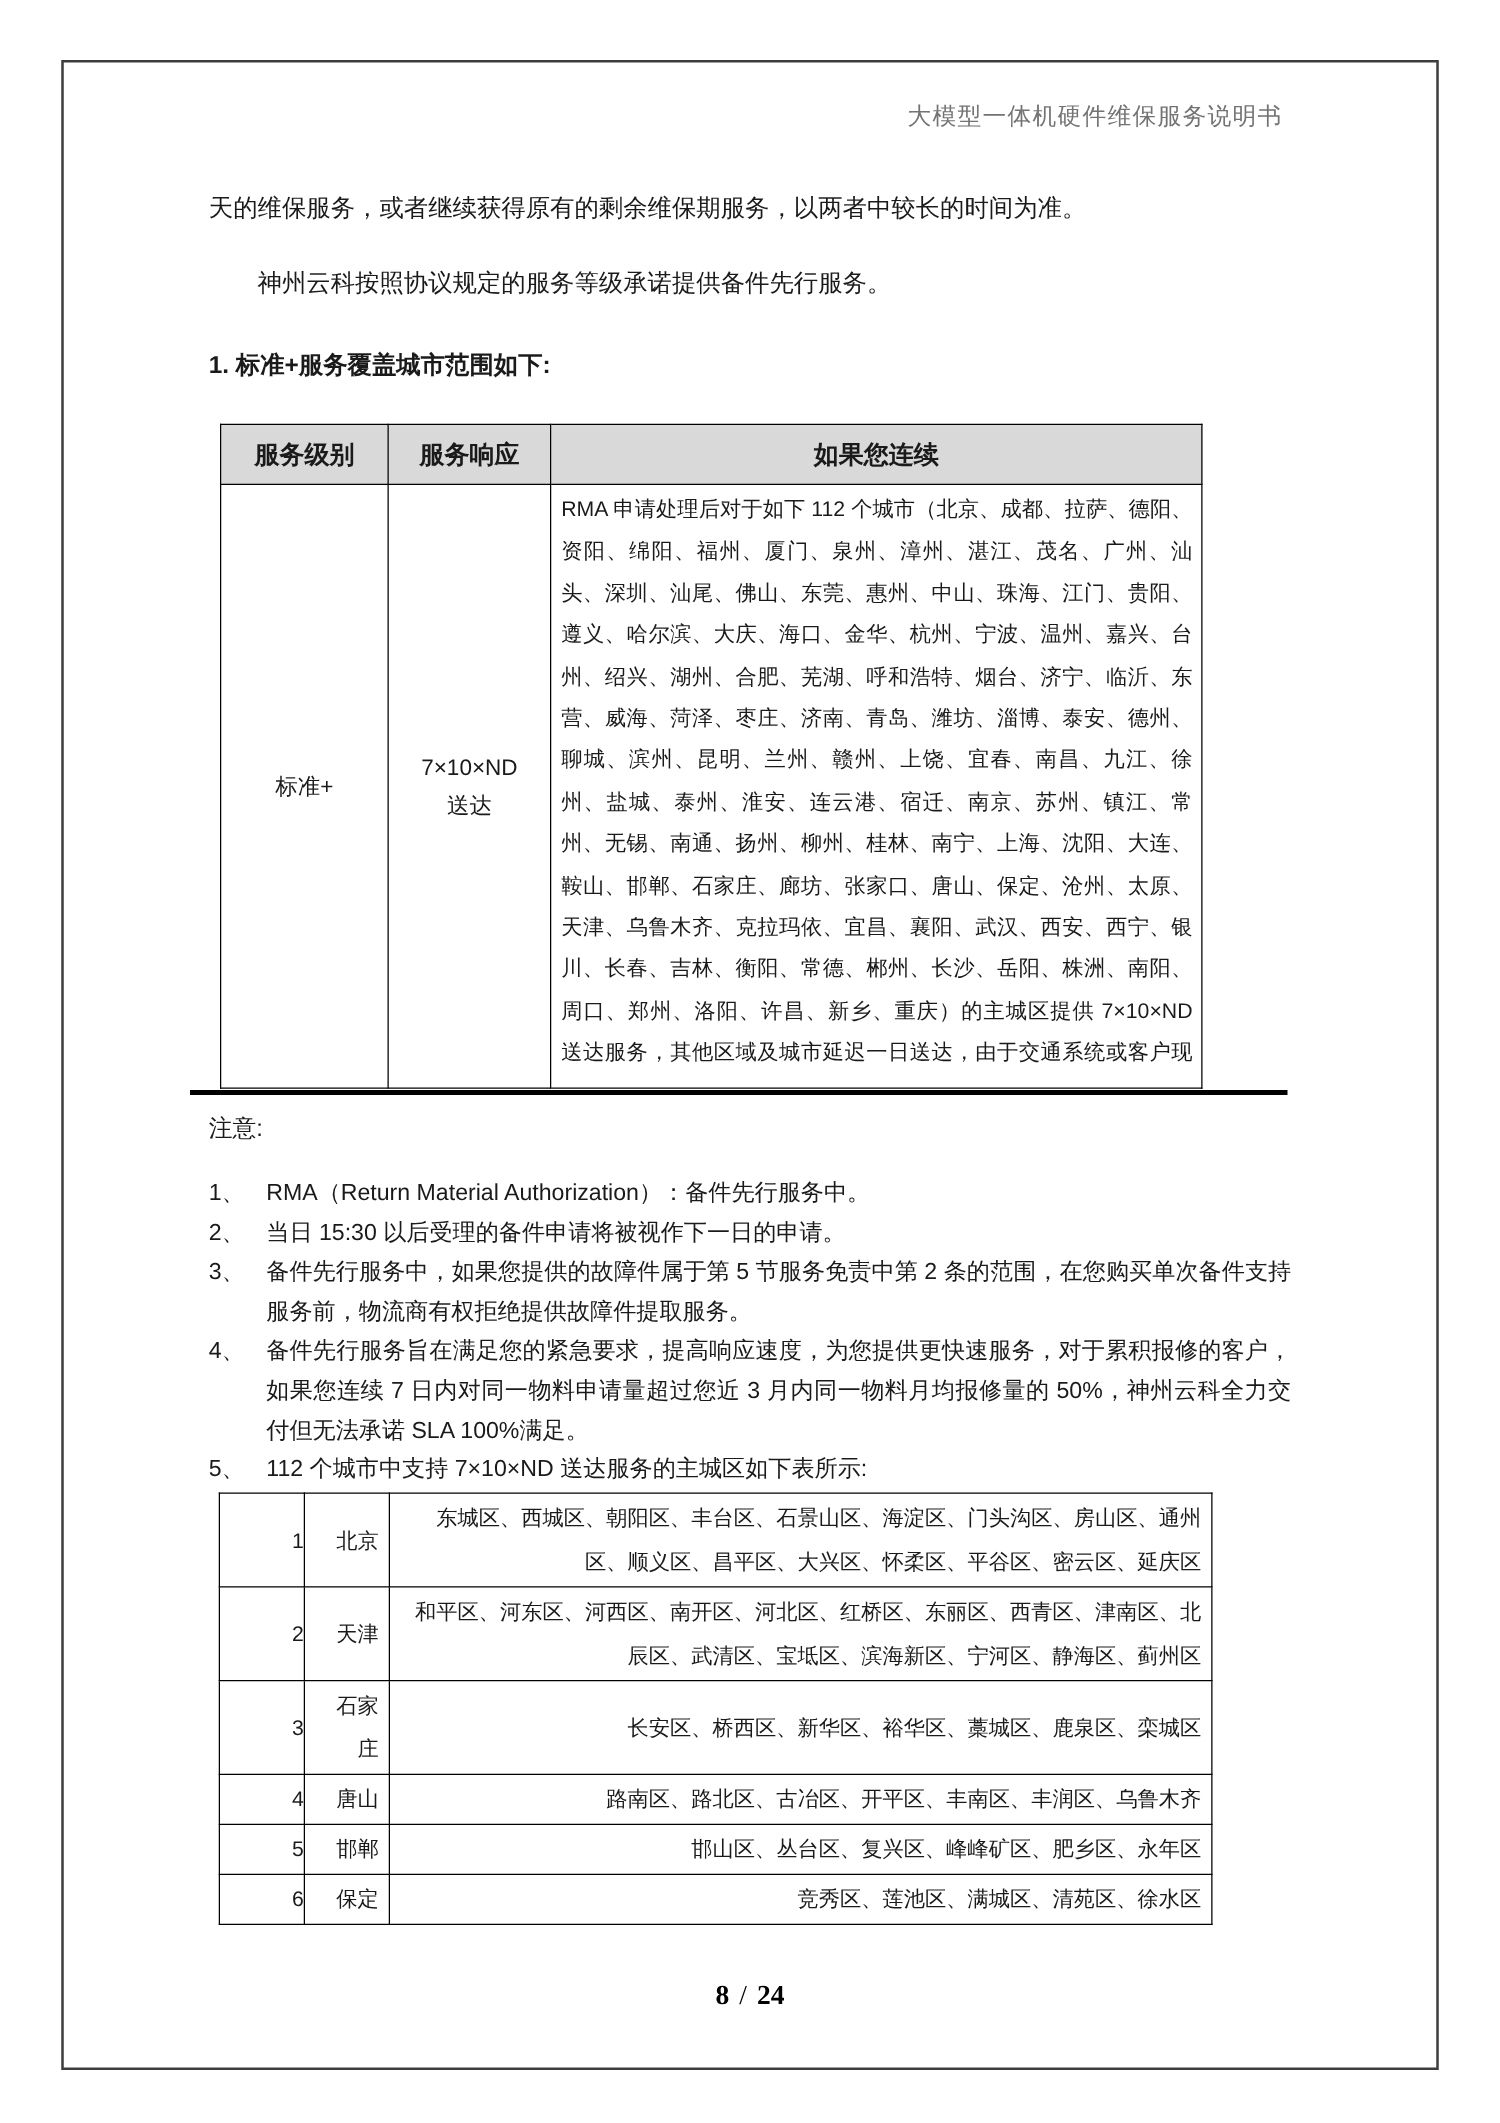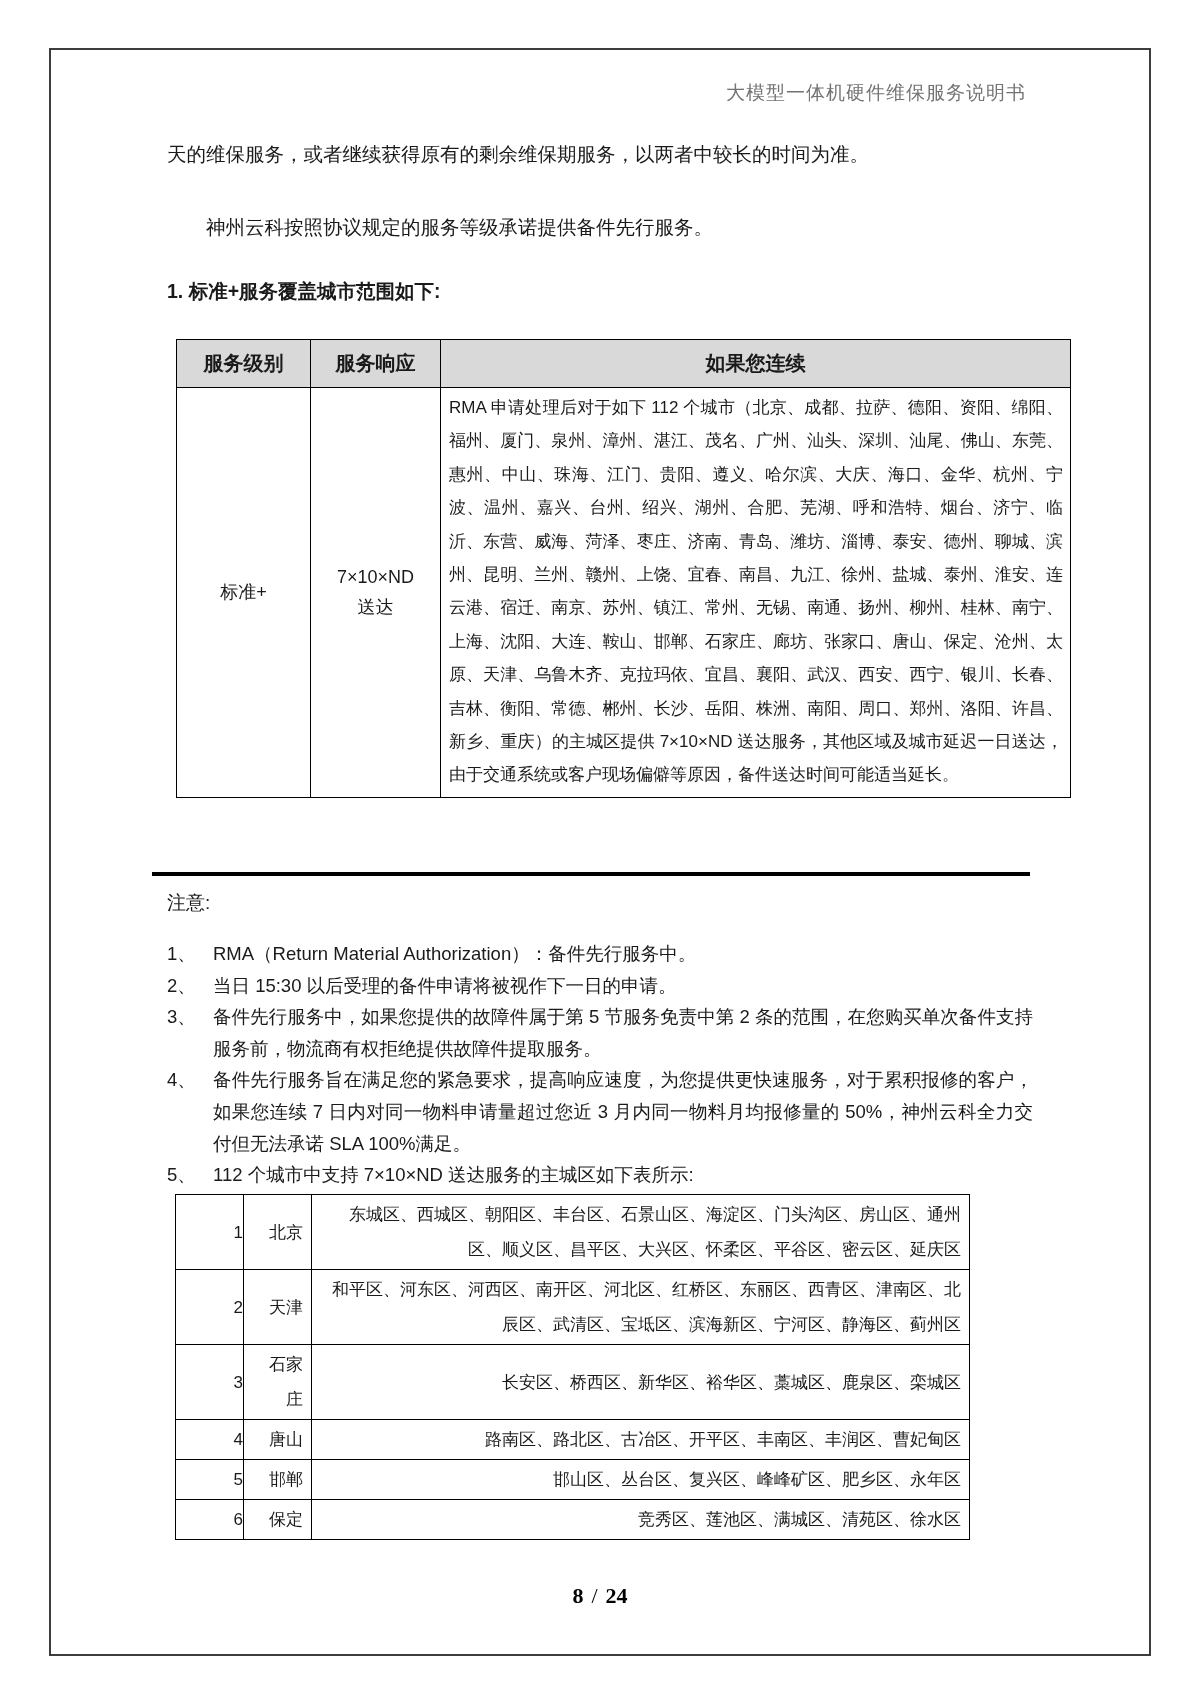--- a/index.html
+++ b/index.html
@@ -11,28 +11,28 @@
   .page-frame {
     position:absolute; left:49px; top:48px; width:1102px; height:1608px;
     border:2px solid #3d3d3d; box-sizing:border-box; pointer-events:none;
   }
   .header-title {
     position:absolute; top:80px; right:174px;
     font-family:"Liberation Serif","DejaVu Serif",serif;
     font-size:19px; color:#737373; letter-spacing:1px;margin-left:39px;
   }
   .para { position:absolute; left:167px; width:866px; font-size:19.5px; line-height:28px; }
-  .p1 { top:141px;font-family:Liberation Serif, serif; }
+  .p1 { top:153px; }
   .p2 { top:213px; padding-left:39px; }
   .section-heading {
     position:absolute; left:167px; top:278px; font-size:19.5px; font-weight:bold;
   }
   
   table { border-collapse:collapse; table-layout:fixed; }
-  .svc-table { position:absolute; left:176px; top:339px; width:895px; }
+  .svc-table { position:absolute; left:176px; top:339px; width:786px; }
   .svc-table th, .svc-table td { border:1.5px solid #000; }
   .svc-table th {
     background:#d9d9d9; height:45px; font-weight:bold; font-size:20px;
     text-align:center; vertical-align:middle;
   }
   .svc-level, .svc-resp {
     text-align:center; vertical-align:middle; font-size:18px; line-height:30px;
   }
   .svc-cities { vertical-align:top; padding:3px 7px 5px 8px; }
   .svc-cities .cities-text {
@@ -144,21 +144,21 @@
     <td class="dist-detail">和平区、河东区、河西区、南开区、河北区、红桥区、东丽区、西青区、津南区、北辰区、武清区、宝坻区、滨海新区、宁河区、静海区、蓟州区</td>
   </tr>
   <tr>
     <td class="dist-no">3</td>
     <td class="dist-city">石家庄</td>
     <td class="dist-detail">长安区、桥西区、新华区、裕华区、藁城区、鹿泉区、栾城区</td>
   </tr>
   <tr>
     <td class="dist-no">4</td>
     <td class="dist-city">唐山</td>
-    <td class="dist-detail">路南区、路北区、古冶区、开平区、丰南区、丰润区、曹妃甸区</td>
+    <td class="dist-detail">路南区、路北区、古冶区、开平区、丰南区、丰润区、乌鲁木齐</td>
   </tr>
   <tr>
     <td class="dist-no">5</td>
     <td class="dist-city">邯郸</td>
     <td class="dist-detail">邯山区、丛台区、复兴区、峰峰矿区、肥乡区、永年区</td>
   </tr>
   <tr>
     <td class="dist-no">6</td>
     <td class="dist-city">保定</td>
     <td class="dist-detail">竞秀区、莲池区、满城区、清苑区、徐水区</td>

